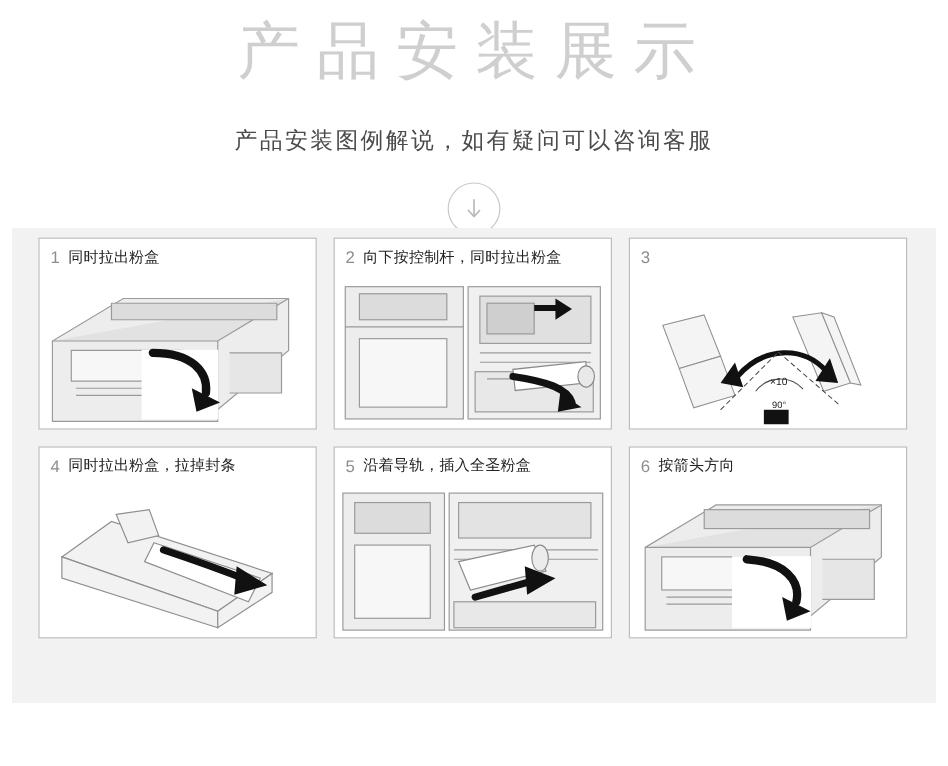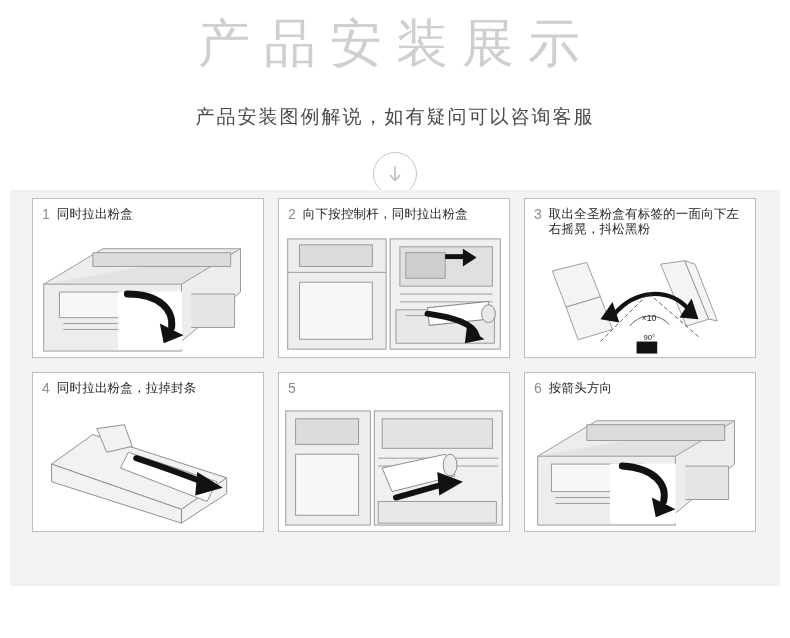--- a/index.html
+++ b/index.html
@@ -202,21 +202,20 @@
             <polygon points="186,16 200,25 186,34" fill="#111"></polygon>
             <path d="M150 82 C178 86 196 92 200 104" fill="none" stroke="#111" stroke-width="6" stroke-linecap="round"></path>
             <polygon points="190,96 208,108 188,112" fill="#111"></polygon>
           </svg>
         </div>
       </div>
 
       <div class="cell">
         <div class="cell-head">
           <span class="step-num">3</span>
-          <span class="step-text">取出全圣粉盒有标签的一面向下左右摇晃，抖松黑粉</span>
         </div>
         <div class="illus" style="top:60px">
           <svg viewBox="0 0 232 114" aria-hidden="true">
             <g stroke="#8f8f8f" fill="#f4f4f4" stroke-width="1">
               <polygon points="14,14 54,4 70,44 30,56"></polygon>
               <polygon points="30,56 70,44 84,82 44,94"></polygon>
               <polygon points="140,6 168,2 196,70 170,78"></polygon>
               <polygon points="168,2 180,6 206,72 196,70"></polygon>
             </g>
             <g fill="none" stroke="#111" stroke-width="5" stroke-linecap="round">
@@ -254,20 +253,21 @@
             </g>
             <path d="M104 52 C134 62 156 70 176 78" fill="none" stroke="#111" stroke-width="6" stroke-linecap="round"></path>
             <polygon points="166,66 192,82 164,90" fill="#111"></polygon>
           </svg>
         </div>
       </div>
 
       <div class="cell">
         <div class="cell-head">
           <span class="step-num">5</span>
+          <span class="step-text">沿着导轨，插入全圣粉盒</span>
         </div>
         <div class="illus">
           <svg viewBox="0 0 232 126" aria-hidden="true">
             <g fill="none" stroke="#9a9a9a" stroke-width="1">
               <rect x="6" y="4" width="86" height="116" fill="#ededed"></rect>
               <rect x="16" y="12" width="64" height="26" fill="#dcdcdc"></rect>
               <rect x="16" y="48" width="64" height="62" fill="#f7f7f7"></rect>
               <rect x="96" y="4" width="130" height="116" fill="#f0f0f0"></rect>
               <rect x="104" y="12" width="112" height="30" fill="#e3e3e3"></rect>
               <path d="M100 52 L222 52"></path>

